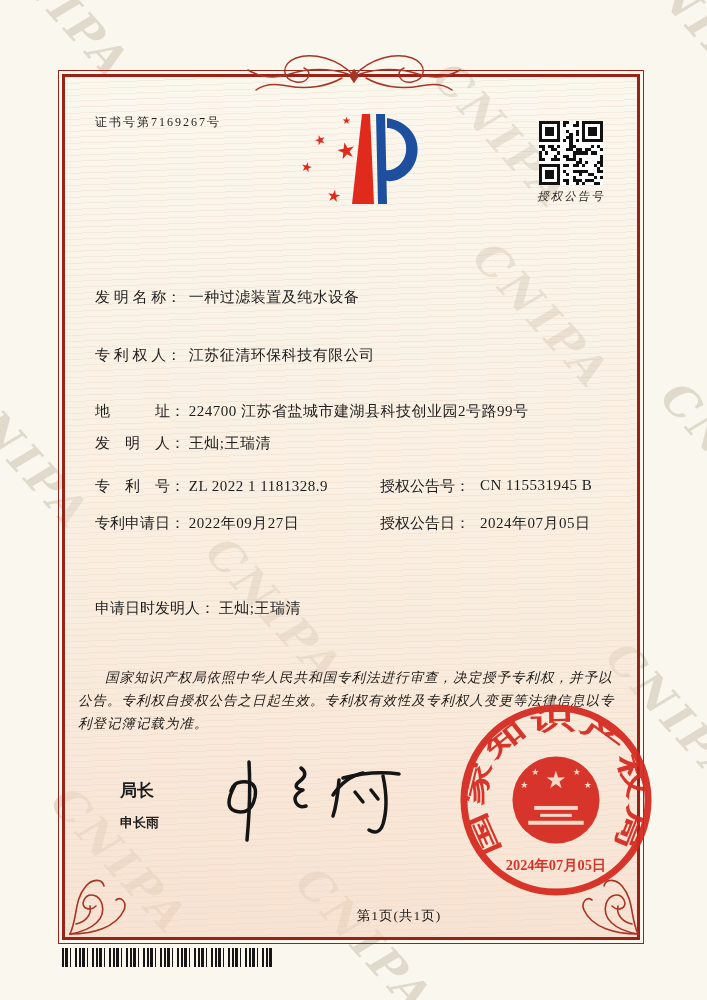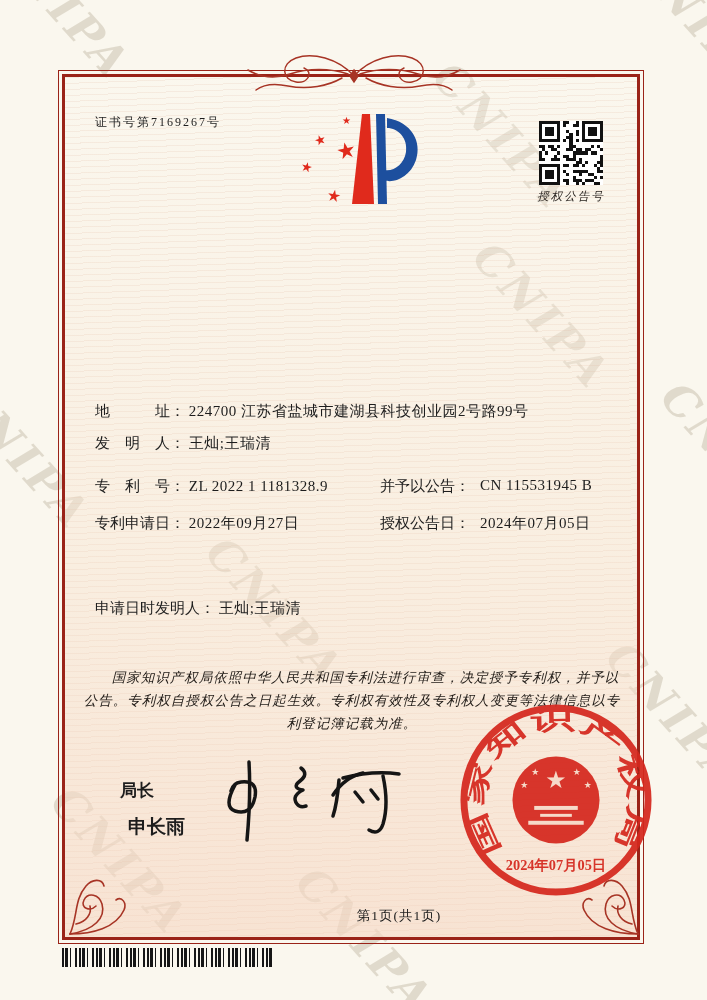--- a/index.html
+++ b/index.html
@@ -42,25 +42,25 @@
   .row{ position:absolute; left:95px; width:530px; font-size:15px; white-space:nowrap;}
   .lab{ display:inline-block; width:90px; }
   .lab.wide{ width:120px; }
   .val{ letter-spacing:.5px; }
   .lab2{ position:absolute; left:285px; width:100px; }
   .val2{ position:absolute; left:385px; letter-spacing:.5px;font-family:Liberation Serif, serif;}
   
   .notice{
     position:absolute; left:78px; top:666px; width:548px;
     font-size:13.5px; line-height:23px; text-indent:2em;
-    font-style:italic; letter-spacing:1px; color:#1f1a16;text-align:center;
+    font-style:italic; letter-spacing:1px; color:#1f1a16;
   }
   
   .director-title{ position:absolute; left:120px; top:779px; font-size:17px; font-weight:600;}
-  .director-name { position:absolute; left:120px; top:814px; font-size:19px; font-weight:600;margin-left:8px;}
+  .director-name { position:absolute; left:120px; top:814px; font-size:13px; font-weight:600;}
   .signature{ position:absolute; left:205px; top:740px; }
   .seal{ position:absolute; left:457px; top:701px; opacity:.93; }
   
   .page-num{ position:absolute; left:62px; top:907px; width:674px; text-align:center; font-size:13.5px; letter-spacing:1px;}
   .barcode{
     position:absolute; left:62px; top:948px; width:210px; height:19px;
     background:repeating-linear-gradient(90deg,
       #161616 0 2px, transparent 2px 3px,
       #161616 3px 6px, transparent 6px 8px,
       #161616 8px 9px, transparent 9px 13px,
@@ -238,32 +238,40 @@
       <rect x="14" y="0" width="7" height="7" fill="#111"></rect>
       <rect x="15" y="1" width="5" height="5" fill="#fff"></rect>
       <rect x="16" y="2" width="3" height="3" fill="#111"></rect>
       <rect x="0" y="14" width="7" height="7" fill="#111"></rect>
       <rect x="1" y="15" width="5" height="5" fill="#fff"></rect>
       <rect x="2" y="16" width="3" height="3" fill="#111"></rect>
     </svg>
   <div class="qr-caption">授权公告号</div>
 
 
+  <div class="row" style="top:288px">
+    <span class="lab">发 明 名 称：</span>
+    <span class="val">一种过滤装置及纯水设备</span>
+  </div>
+  <div class="row" style="top:346px">
+    <span class="lab">专 利 权 人：</span>
+    <span class="val">江苏征清环保科技有限公司</span>
+  </div>
   <div class="row" style="top:402px">
     <span class="lab">地　　　址：</span>
     <span class="val">224700 江苏省盐城市建湖县科技创业园2号路99号</span>
   </div>
   <div class="row" style="top:434px">
     <span class="lab">发　明　人：</span>
     <span class="val">王灿;王瑞清</span>
   </div>
   <div class="row" style="top:477px">
     <span class="lab">专　利　号：</span>
     <span class="val">ZL 2022 1 1181328.9</span>
-    <span class="lab2">并予以公告：</span>
+    <span class="lab2">授权公告号：</span>
     <span class="val2">CN 115531945 B</span>
   </div>
   <div class="row" style="top:514px">
     <span class="lab">专利申请日：</span>
     <span class="val">2022年09月27日</span>
     <span class="lab2">授权公告日：</span>
     <span class="val2">2024年07月05日</span>
   </div>
   <div class="row" style="top:599px">
     <span class="lab wide">申请日时发明人：</span>

